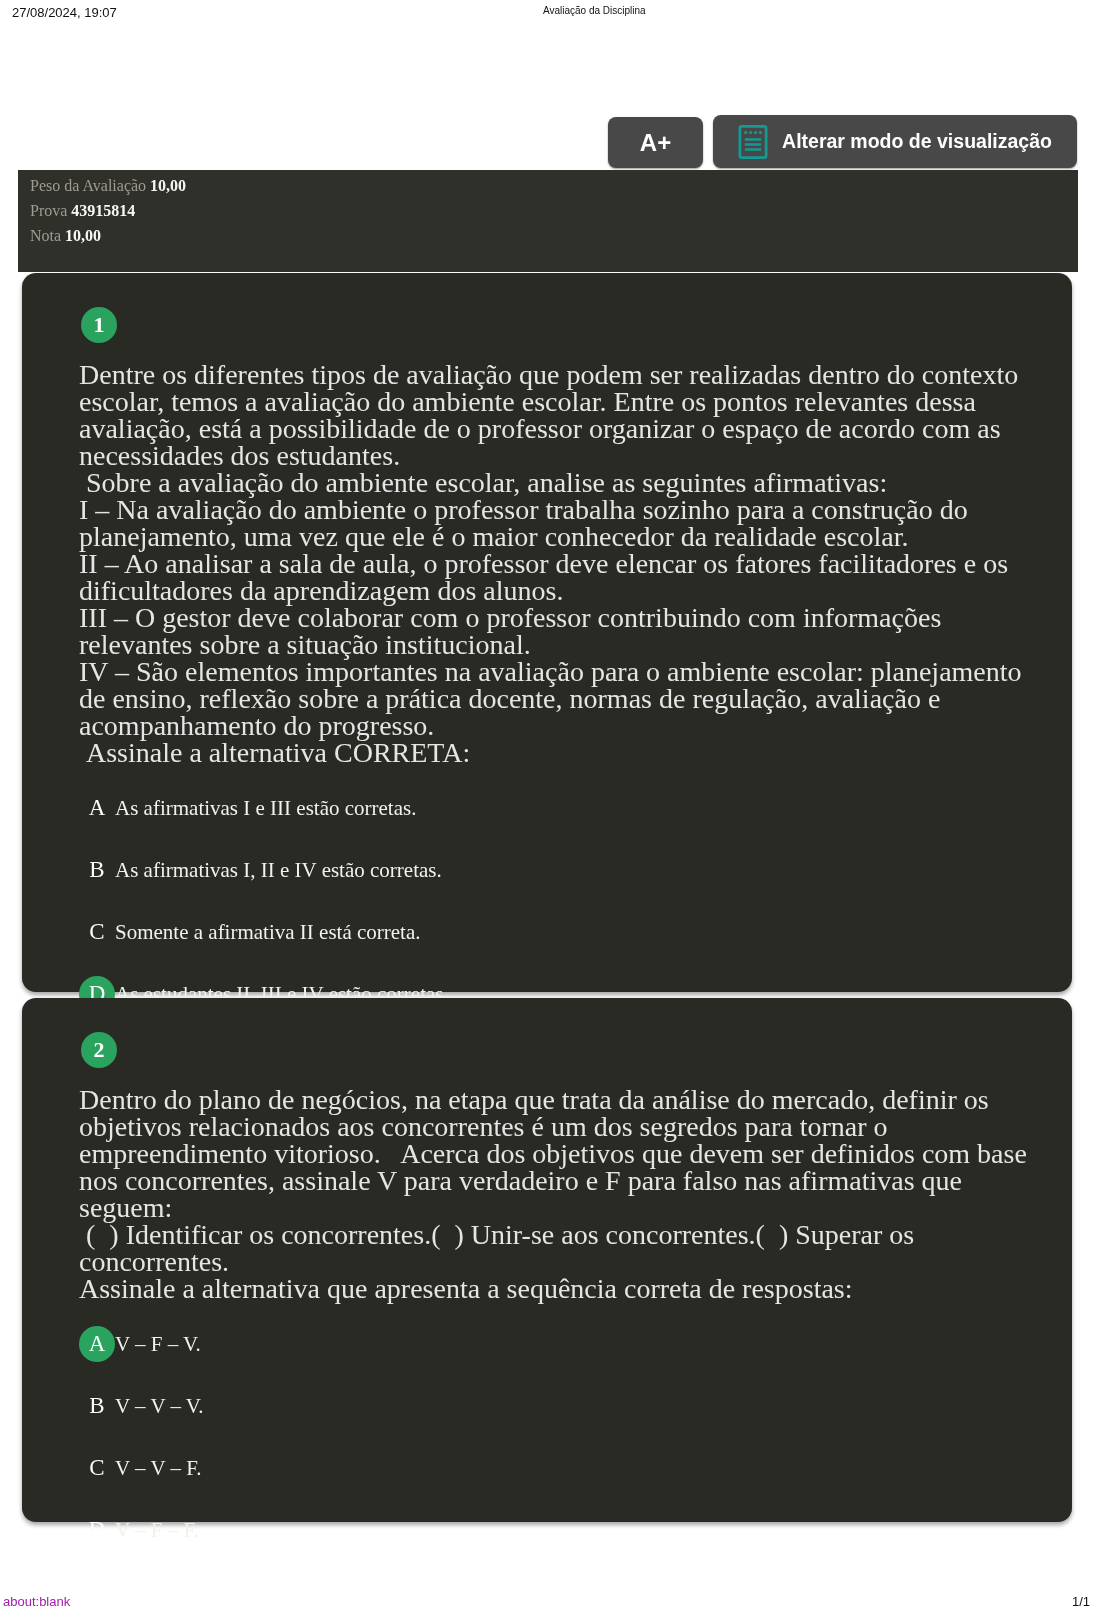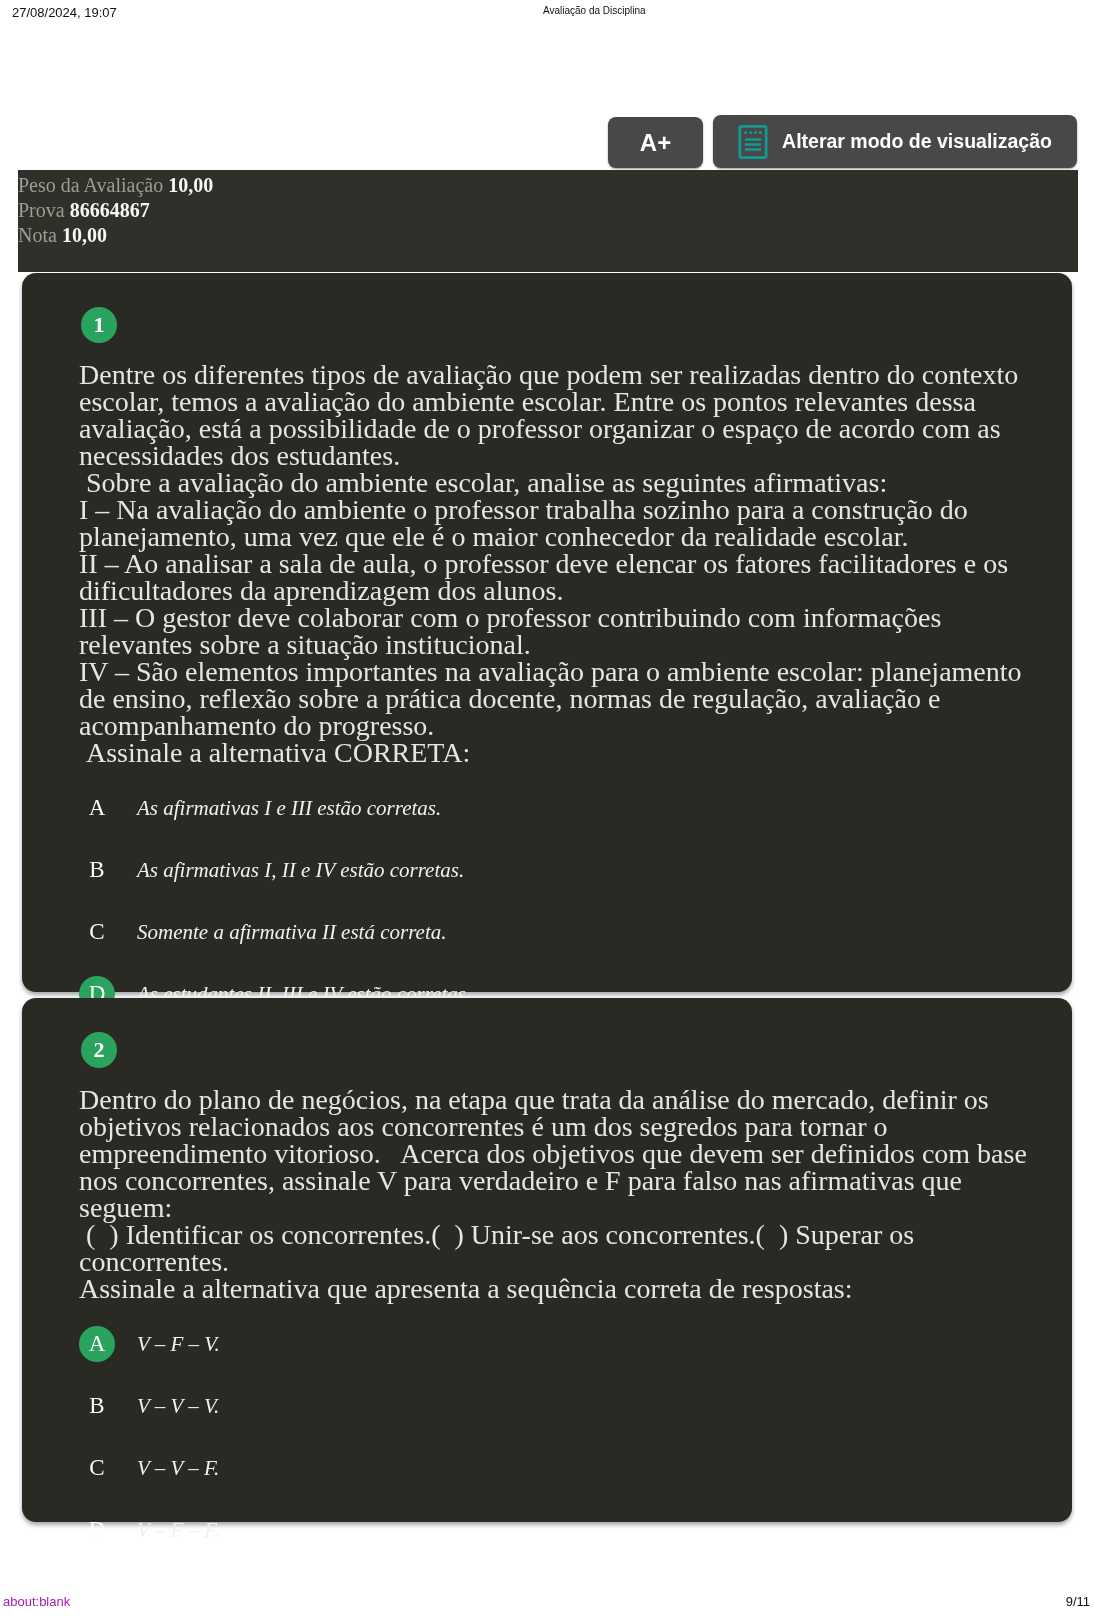--- a/index.html
+++ b/index.html
@@ -20,22 +20,22 @@
     display:flex; align-items:center; justify-content:center; cursor:pointer;
     box-shadow:0 1px 2px rgba(0,0,0,.4);
   }
   .btn-aplus { left:608px; top:117px; width:95px;  height:51px; font-size:24px; }
   .btn-view  { left:713px; top:115px; width:364px; height:53px; font-size:19.5px; gap:14px; padding:4px 10px; }
   .btn-view .icon-wrap { display:flex; align-items:center; }
 
   
   .info-band {
     position:absolute; left:18px; top:170px; width:1060px; height:102px;
-    background:#30302b; box-sizing:border-box; padding:3px 0 0 0;
-    font-family:"Liberation Serif", serif; font-size:20px; line-height:25px;
+    background:#30302b; box-sizing:border-box; padding:3px 0 0 12px;
+    font-family:"Liberation Serif", serif; font-size:16px; line-height:25px;
     color:#9f9b93;
   }
   .info-row .value { color:#f7f6f3; font-weight:bold; }
 
   
   .card {
     position:absolute; left:22px; width:1050px; background:#2a2a25;
     border-radius:14px; box-sizing:border-box; padding:34px 40px 0 57px;
     font-family:"Liberation Serif", serif; color:#f2f1ed;
     box-shadow:0 3px 4px rgba(0,0,0,.35);
@@ -53,21 +53,21 @@
     white-space:pre-wrap; color:#e5e5e5;
   }
   .options { margin-top:0; }
   .option { display:flex; align-items:center; margin-top:22px; min-height:40px; cursor:pointer; }
   .opt-badge {
     width:36px; height:36px; flex:0 0 36px; border-radius:50%;
     display:flex; align-items:center; justify-content:center;
     font-size:23px; color:#fdfdfb; background:transparent;
   }
   .opt-badge.selected { background:#2aa35f; }
-  .opt-text { margin-left:22px; font-size:21px; color:#f2f1ed;font-style:italic; }
+  .opt-text { font-size:21px; color:#f2f1ed; }
 </style>
 </head>
 <body>
 
 <div class="ph-left">27/08/2024, 19:07</div>
 <div class="ph-title">Avaliação da Disciplina</div>
 
 <button class="btn btn-aplus">A+</button>
 <button class="btn btn-view">
   <span class="icon-wrap">
@@ -85,21 +85,21 @@
   <span>Alterar modo de visualização</span>
 </button>
 
 <div class="info-band">
   <div class="info-row">
     <span>Peso da Avaliação</span>
     <span class="value">10,00</span>
   </div>
   <div class="info-row">
     <span>Prova</span>
-    <span class="value">86664867</span>
+    <span class="value">43915814</span>
   </div>
   <div class="info-row">
     <span>Nota</span>
     <span class="value">10,00</span>
   </div>
 </div>
 
 <div class="card card1">
   <div class="q-badge">1</div>
   <div class="q-text">Dentre os diferentes tipos de avaliação que podem ser realizadas dentro do contexto escolar, temos a avaliação do ambiente escolar. Entre os pontos relevantes dessa avaliação, está a possibilidade de o professor organizar o espaço de acordo com as necessidades dos estudantes.
@@ -148,13 +148,13 @@
       <span class="opt-text">V – V – F.</span>
     </div>
     <div class="option">
       <span class="opt-badge">D</span>
       <span class="opt-text">V – F – F.</span>
     </div>
   </div>
 </div>
 
 <div class="pf-left">about:blank</div>
-<div class="pf-right">9/11</div>
+<div class="pf-right">1/1</div>
 
 </body></html>

